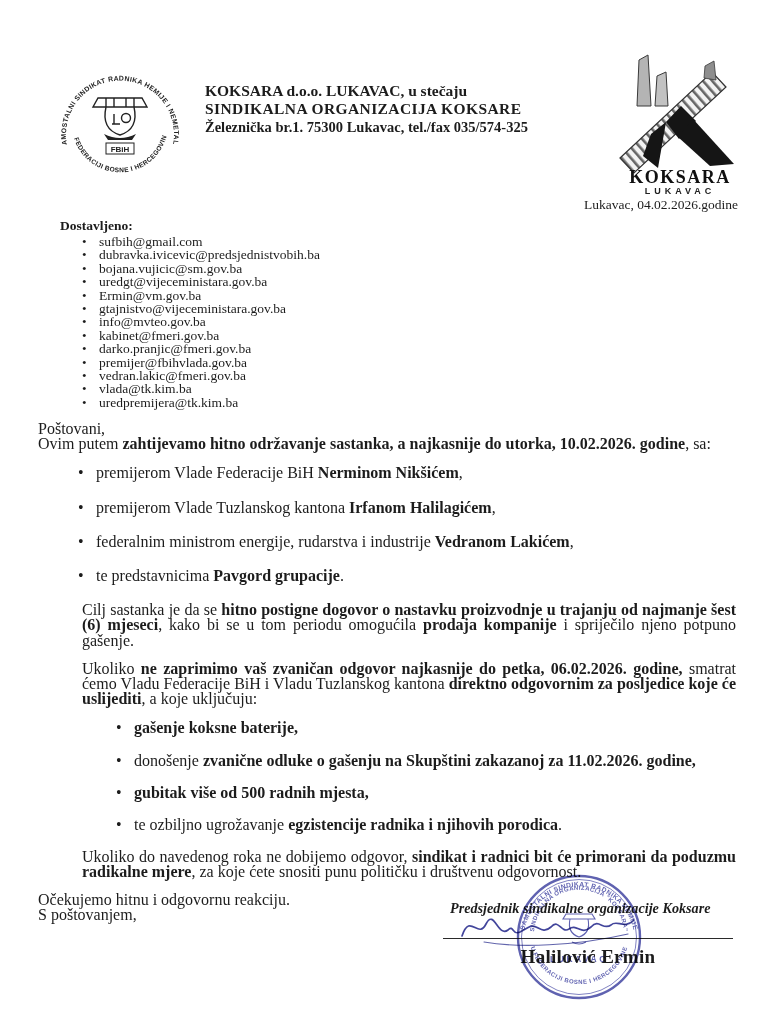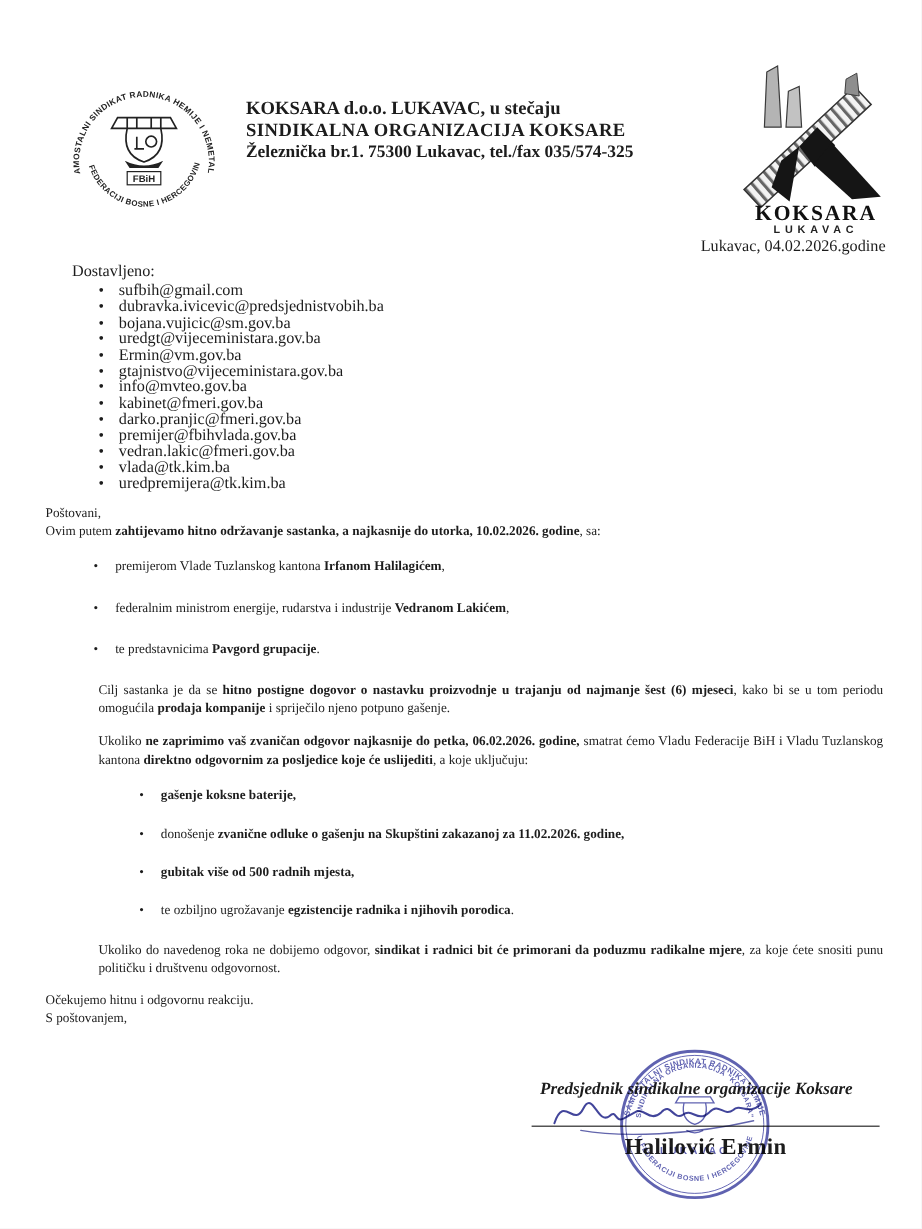--- a/index.html
+++ b/index.html
@@ -19,26 +19,26 @@
   }
   .org-line1{font-size:15.5px;}
   .org-line2{font-size:15.5px;letter-spacing:.4px;}
   .org-line3{font-size:14.5px;}
   .koksara-logo{position:absolute;left:606px;top:46px;}
   .date-line{
     position:absolute;top:197px;right:30px;font-size:13.5px;
   }
   
   .distribution{position:absolute;left:60px;top:218px;font-size:13.5px;}
-  .distribution .dist-label{margin:0 0 1px 0;}
+  .distribution .dist-label{margin:0 0 1px 0;font-weight:bold;}
   .email-list{list-style:none;margin:0;padding:0 0 0 22px;line-height:13.4px;}
   .email-list li{white-space:nowrap;}
   .email-list li::before{content:"\2022";display:inline-block;width:17px;font-size:13px;}
   
-  .body-text{position:absolute;left:38px;top:421px;width:698px;font-size:11px;line-height:15.2px;}
+  .body-text{position:absolute;left:38px;top:421px;width:698px;font-size:16px;line-height:15.2px;}
   .body-text p{margin:0;}
   p.justified{text-align:justify;margin-left:44px;}
   .attendee-list{list-style:none;margin:14px 0 0 0;padding:0 0 0 40px;}
   .attendee-list li{margin-bottom:19px;}
   .attendee-list li::before{content:"\2022";display:inline-block;width:18px;}
   .consequence-list{list-style:none;margin:14px 0 0 0;padding:0 0 0 78px;}
   .consequence-list li{margin-bottom:17px;}
   .consequence-list li::before{content:"\2022";display:inline-block;width:18px;}
   .mt1{margin-top:7px !important;}
   .mt2{margin-top:13px !important;}
@@ -128,20 +128,21 @@
       <li>vlada@tk.kim.ba</li>
       <li>uredpremijera@tk.kim.ba</li>
     </ul>
   </div>
 
   <div class="body-text">
     <p>Poštovani,</p>
     <p><span>Ovim putem </span><span class="b">zahtijevamo hitno održavanje sastanka, a najkasnije do utorka, 10.02.2026. godine</span><span>, sa:</span></p>
 
     <ul class="attendee-list">
+      <li><span>premijerom Vlade Federacije BiH </span><span class="b">Nerminom Nikšićem</span><span>,</span></li>
       <li><span>premijerom Vlade Tuzlanskog kantona </span><span class="b">Irfanom Halilagićem</span><span>,</span></li>
       <li><span>federalnim ministrom energije, rudarstva i industrije </span><span class="b">Vedranom Lakićem</span><span>,</span></li>
       <li><span>te predstavnicima </span><span class="b">Pavgord grupacije</span><span>.</span></li>
     </ul>
 
     <p class="justified mt1"><span>Cilj sastanka je da se </span><span class="b">hitno postigne dogovor o nastavku proizvodnje u trajanju od najmanje šest (6) mjeseci</span><span>, kako bi se u tom periodu omogućila </span><span class="b">prodaja kompanije</span><span> i spriječilo njeno potpuno gašenje.</span></p>
     <p class="justified mt2"><span>Ukoliko </span><span class="b">ne zaprimimo vaš zvaničan odgovor najkasnije do petka, 06.02.2026. godine,</span><span> smatrat ćemo Vladu Federacije BiH i Vladu Tuzlanskog kantona </span><span class="b">direktno odgovornim za posljedice koje će uslijediti</span><span>, a koje uključuju:</span></p>
 
     <ul class="consequence-list">
       <li><span class="b">gašenje koksne baterije,</span></li>

